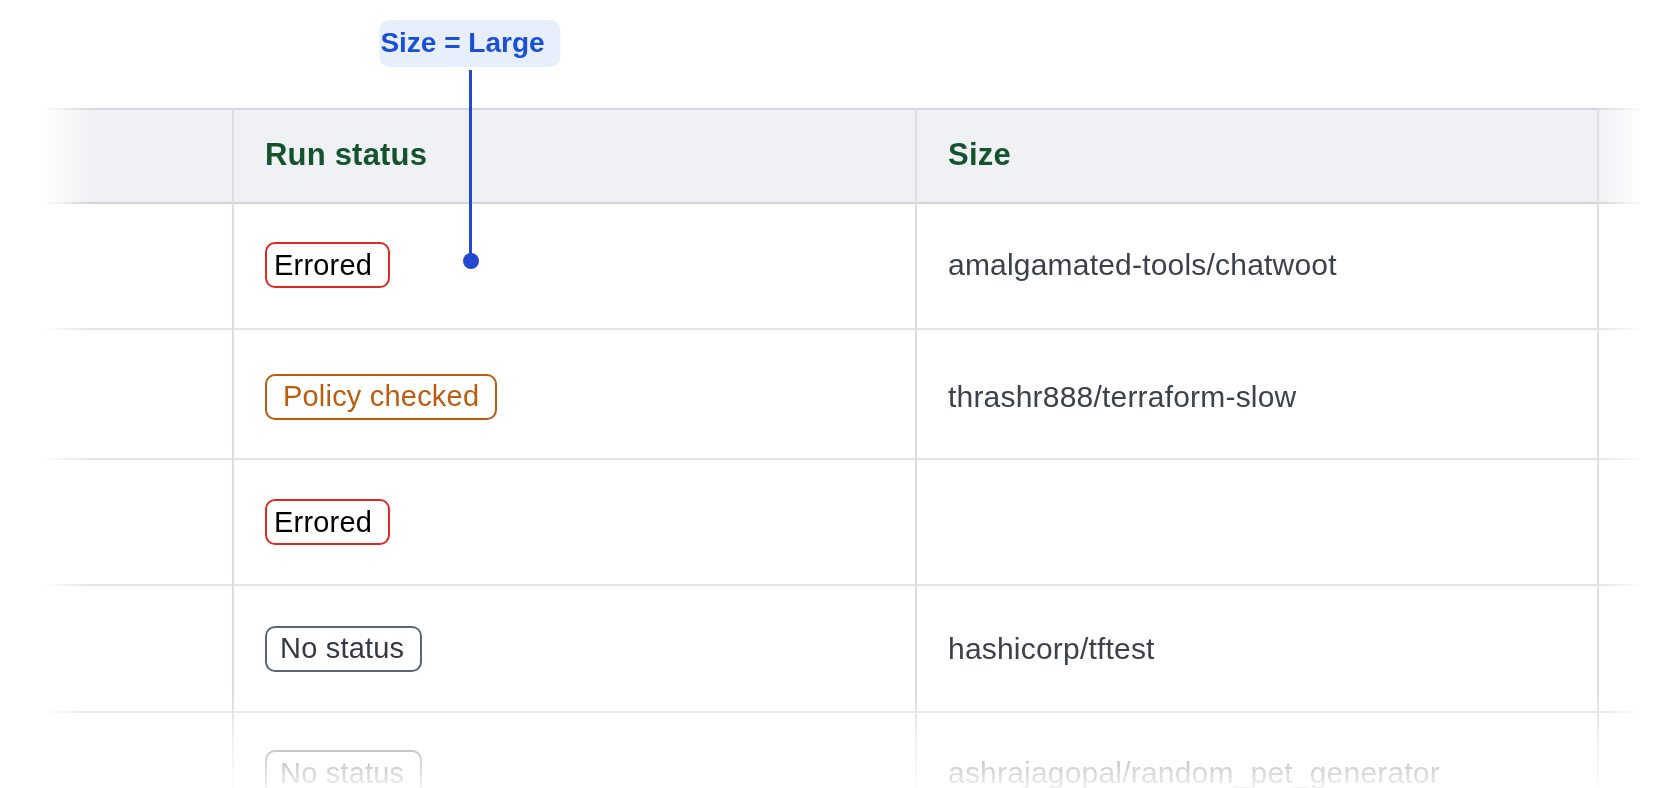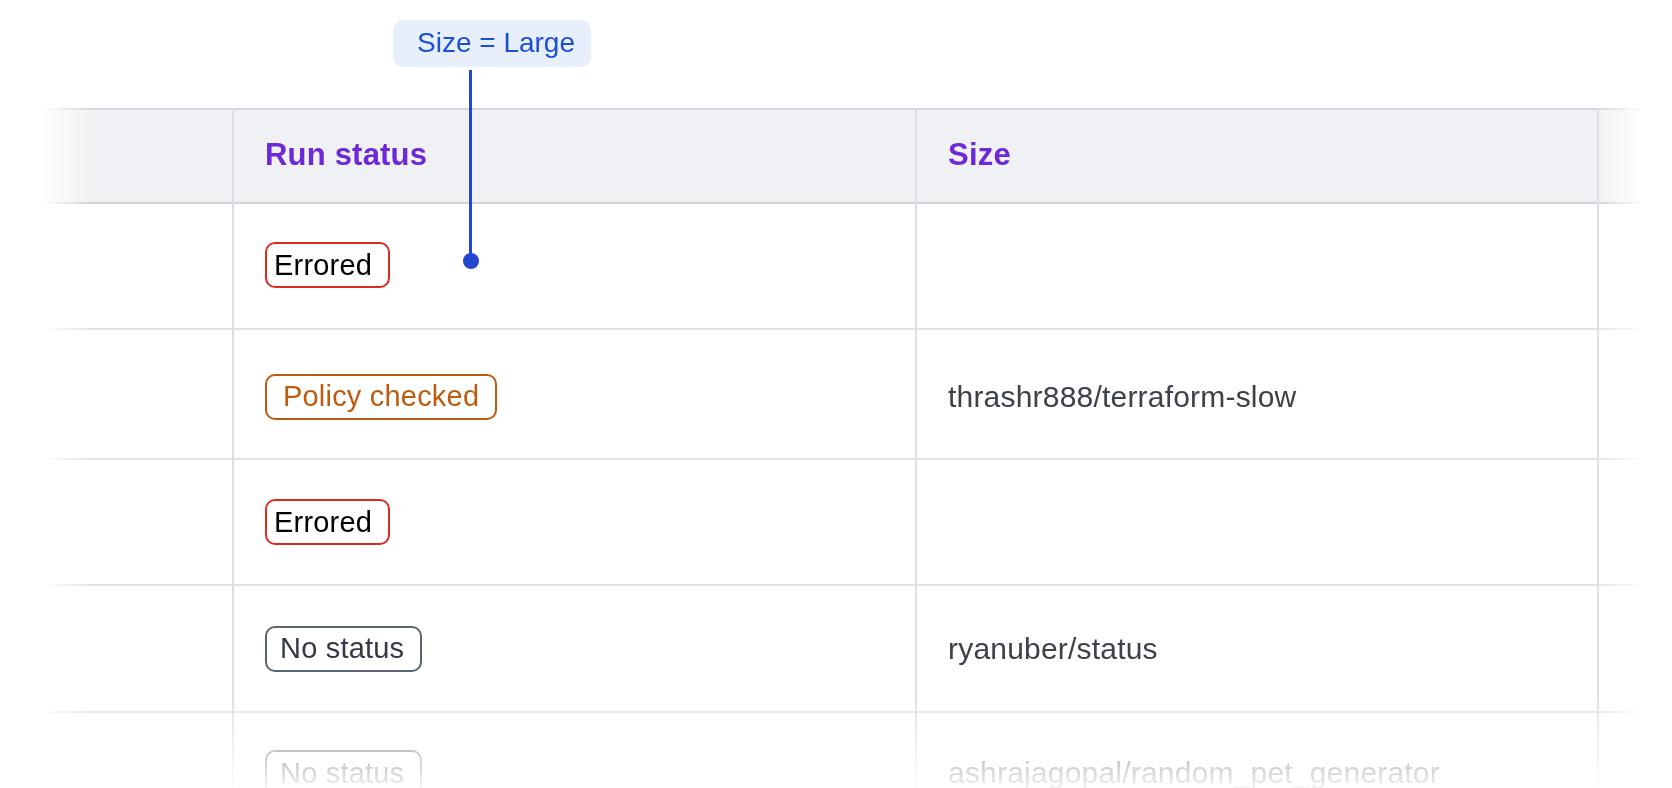--- a/index.html
+++ b/index.html
@@ -20,21 +20,21 @@
   .hline.r2 { top:458px; }
   .hline.r3 { top:584px; }
   .hline.r4 { top:711px; }
   .vline { position:absolute; top:108px; height:680px; width:2px; background:#dcdee3; }
   .vline.c1 { left:232px; }
   .vline.c2 { left:915px; }
   .vline.c3 { left:1597px; }
 
   .hdr-cell {
     position:absolute; top:108px; height:94px; display:flex; align-items:center;
-    font-size:31px; font-weight:700; color:#6d28d9; letter-spacing:0.2px;
+    font-size:31px; font-weight:700; color:#14532d; letter-spacing:0.2px;
   }
   .hdr-status { left:265px; }
   .hdr-repo   { left:948px; }
 
   
   .row { position:absolute; left:44px; width:1596px; }
   .row.r1 { top:202px; height:126px; }
   .row.r2 { top:330px; height:133px; }
   .row.r3 { top:460px; height:124px; }
   .row.r4 { top:586px; height:125px; }
@@ -51,22 +51,22 @@
     height:46px; padding:0 16px; border:2px solid; border-radius:10px;
     font-size:29px; font-weight:500; letter-spacing:0.2px; white-space:nowrap;
   }
   .badge.errored        { color:#000000; border-color:#df2a21;padding-left:7px; }
   .badge.policy-checked { color:#bd5b0e; border-color:#bd5b0e; }
   .badge.no-status      { color:#343945; border-color:#5d6475;padding-left:13px; }
 
   
   .callout-pill {
     position:absolute; left:470px; top:20px; transform:translateX(-50%);
-    background:#e8effc; color:#1a4fd6; font-size:28px; font-weight:400;
-    padding:7px 16px 8px 24px; border-radius:10px; z-index:12; white-space:nowrap;margin-left:22px;
+    background:#e8effc; color:#1a4fd6; font-size:28px; font-weight:700;
+    padding:7px 16px 8px 1px; border-radius:10px; z-index:12; white-space:nowrap;
   }
   .callout-line {
     position:absolute; left:469px; top:70px; width:3px; height:190px;
     background:#2447d1; z-index:11;
   }
   .callout-dot {
     position:absolute; left:463px; top:253px; width:16px; height:16px;
     border-radius:50%; background:#2447d1; z-index:11;
   }
 
@@ -101,20 +101,23 @@
   <div class="vline c2"></div>
   <div class="vline c3"></div>
 
   <div class="hdr-cell hdr-status">Run status</div>
   <div class="hdr-cell hdr-repo">Size</div>
 
   <div class="row r1">
     <div class="cell-status">
       <span class="badge errored">Errored</span>
     </div>
+    <div class="cell-repo">
+      <span class="repo-name">amalgamated-tools/chatwoot</span>
+    </div>
   </div>
 
   <div class="row r2">
     <div class="cell-status">
       <span class="badge policy-checked">Policy checked</span>
     </div>
     <div class="cell-repo">
       <span class="repo-name">thrashr888/terraform-slow</span>
     </div>
   </div>
@@ -123,21 +126,21 @@
     <div class="cell-status">
       <span class="badge errored">Errored</span>
     </div>
   </div>
 
   <div class="row r4">
     <div class="cell-status">
       <span class="badge no-status">No status</span>
     </div>
     <div class="cell-repo">
-      <span class="repo-name">ryanuber/status</span>
+      <span class="repo-name">hashicorp/tftest</span>
     </div>
   </div>
 
   <div class="row r5">
     <div class="cell-status">
       <span class="badge no-status">No status</span>
     </div>
     <div class="cell-repo">
       <span class="repo-name">ashrajagopal/random_pet_generator</span>
     </div>

